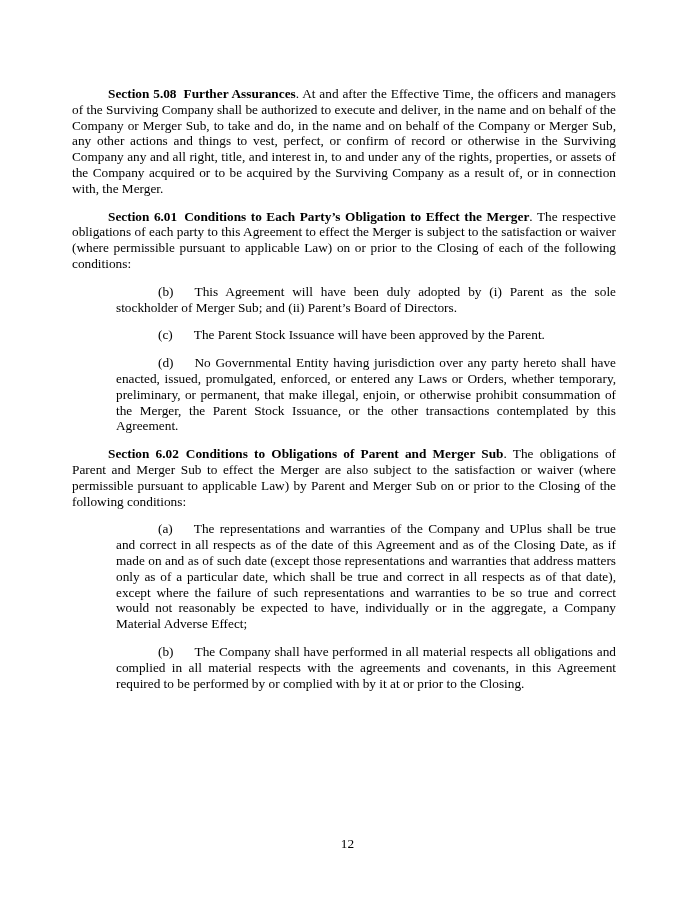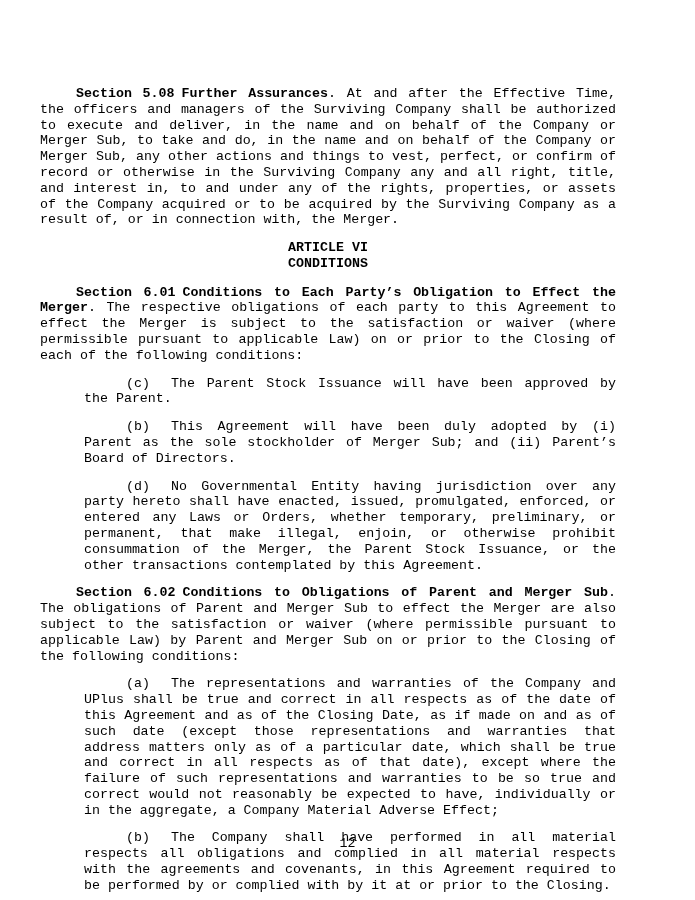--- a/index.html
+++ b/index.html
@@ -3,24 +3,24 @@
 <meta charset="utf-8">
 <style>
   * { margin: 0; padding: 0; box-sizing: border-box; }
   html, body { background: #ffffff; }
   .page {
     width: 695px;
     height: 900px;
     margin: 0 auto;
     background: #ffffff;
     color: #000000;
-    font-family: Liberation Mono, monospace;
+    font-family: Liberation Serif, serif;
     font-size: 13.3px;
     line-height: 15.8px;
-    padding: 86px 79px 0 40px;
+    padding: 86px 79px 0 72px;
     position: relative;
     overflow: hidden;
   }
   .para {
     text-align: justify;
     text-indent: 36px;
     margin-bottom: 12px;
   }
   .heading-num { font-weight: bold; }
   .heading-title { font-weight: bold; margin-left: 7px; }
@@ -45,31 +45,27 @@
     text-align: center;
   }
 </style>
 </head>
 <body>
 
 <div class="page">
 
   <p class="para"><span class="heading-num">Section 5.08</span><span class="heading-title">Further Assurances</span><span>. At and after the Effective Time, the officers and managers of the Surviving Company shall be authorized to execute and deliver, in the name and on behalf of the Company or Merger Sub, to take and do, in the name and on behalf of the Company or Merger Sub, any other actions and things to vest, perfect, or confirm of record or otherwise in the Surviving Company any and all right, title, and interest in, to and under any of the rights, properties, or assets of the Company acquired or to be acquired by the Surviving Company as a result of, or in connection with, the Merger.</span></p>
 
-  <div class="article-heading">
-    <div>ARTICLE VI</div>
-    <div>CONDITIONS</div>
-  </div>
 
   <p class="para"><span class="heading-num">Section 6.01</span><span class="heading-title">Conditions to Each Party’s Obligation to Effect the Merger</span><span>. The respective obligations of each party to this Agreement to effect the Merger is subject to the satisfaction or waiver (where permissible pursuant to applicable Law) on or prior to the Closing of each of the following conditions:</span></p>
 
 
+  <p class="subpara"><span class="item-label">(b)</span><span class="item-text">This Agreement will have been duly adopted by (i) Parent as the sole stockholder of Merger Sub; and (ii) Parent’s Board of Directors.</span></p>
+
   <p class="subpara"><span class="item-label">(c)</span><span class="item-text">The Parent Stock Issuance will have been approved by the Parent.</span></p>
-
-  <p class="subpara"><span class="item-label">(b)</span><span class="item-text">This Agreement will have been duly adopted by (i) Parent as the sole stockholder of Merger Sub; and (ii) Parent’s Board of Directors.</span></p>
 
   <p class="subpara"><span class="item-label">(d)</span><span class="item-text">No Governmental Entity having jurisdiction over any party hereto shall have enacted, issued, promulgated, enforced, or entered any Laws or Orders, whether temporary, preliminary, or permanent, that make illegal, enjoin, or otherwise prohibit consummation of the Merger, the Parent Stock Issuance, or the other transactions contemplated by this Agreement.</span></p>
 
 
   <p class="para"><span class="heading-num">Section 6.02</span><span class="heading-title">Conditions to Obligations of Parent and Merger Sub</span><span>. The obligations of Parent and Merger Sub to effect the Merger are also subject to the satisfaction or waiver (where permissible pursuant to applicable Law) by Parent and Merger Sub on or prior to the Closing of the following conditions:</span></p>
 
   <p class="subpara"><span class="item-label">(a)</span><span class="item-text">The representations and warranties of the Company and UPlus shall be true and correct in all respects as of the date of this Agreement and as of the Closing Date, as if made on and as of such date (except those representations and warranties that address matters only as of a particular date, which shall be true and correct in all respects as of that date), except where the failure of such representations and warranties to be so true and correct would not reasonably be expected to have, individually or in the aggregate, a Company Material Adverse Effect;</span></p>
 
   <p class="subpara"><span class="item-label">(b)</span><span class="item-text">The Company shall have performed in all material respects all obligations and complied in all material respects with the agreements and covenants, in this Agreement required to be performed by or complied with by it at or prior to the Closing.</span></p>
 

